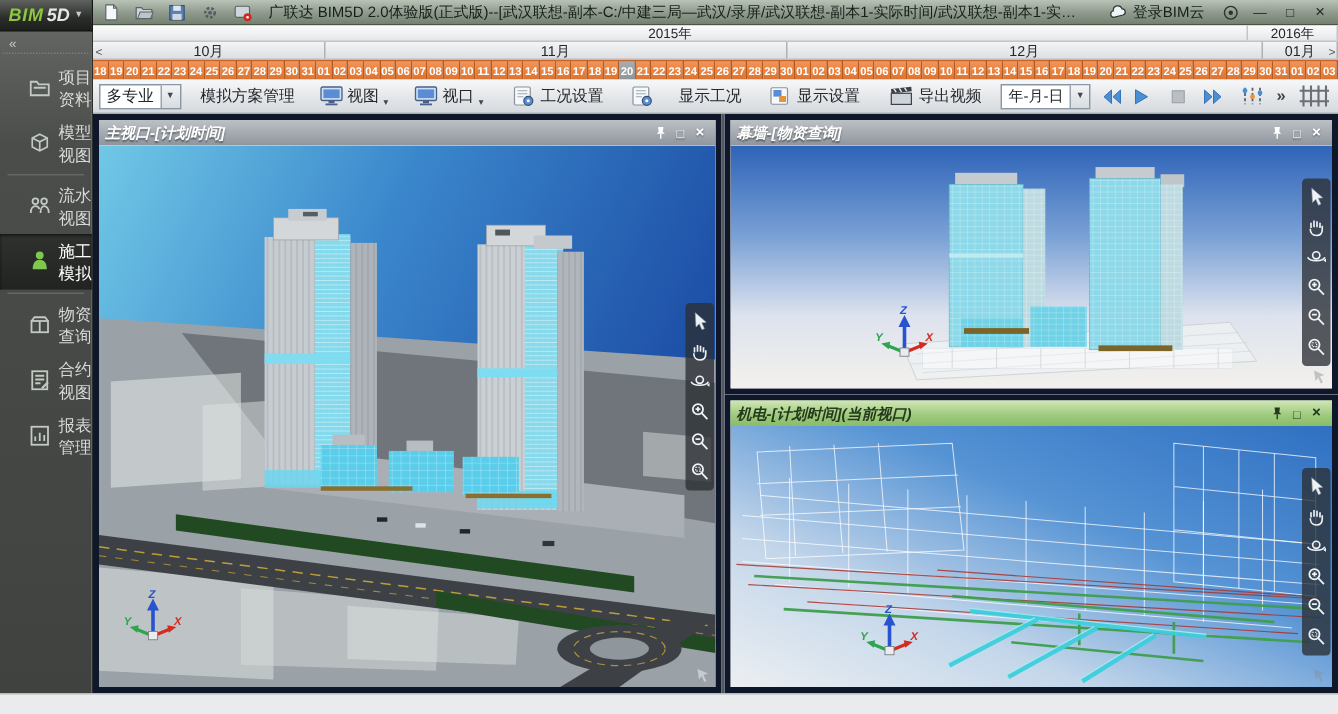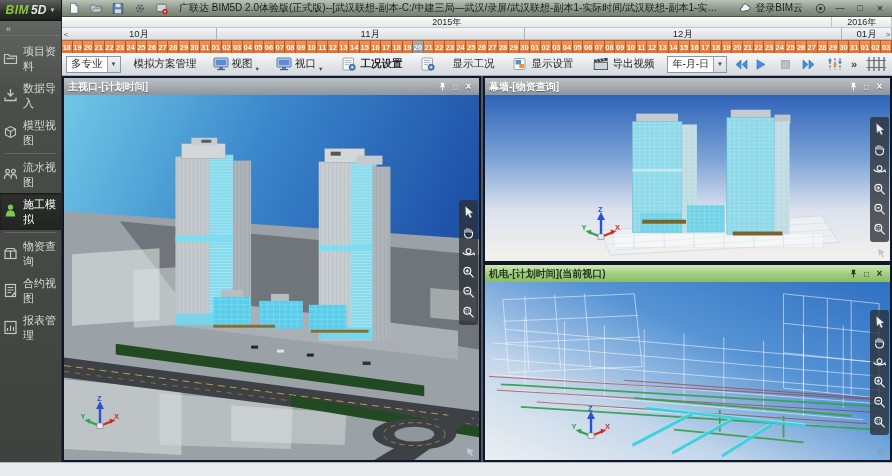--- a/index.html
+++ b/index.html
@@ -25,21 +25,21 @@
     background:linear-gradient(#5e625e,#2b2d2b 60%,#1d1f1d);border-right:1px solid #141614;border-bottom:1px solid #141614;
     display:flex;align-items:center;justify-content:center;gap:2px;}
   .logo .bim{color:#8dc63f;font-weight:bold;font-style:italic;font-size:12px;letter-spacing:.5px;}
   .logo .fived{color:#e4e6e4;font-weight:bold;font-style:italic;font-size:12px;}
   .logo .caret{color:#c9ccc9;font-size:6px;margin-left:1px;}
 
   
   .sidebar{position:absolute;left:0;top:17px;width:62px;height:445px;
     background:linear-gradient(180deg,#636663 0%,#4a4d4a 18%,#3f423f 100%);border-right:1px solid #2c2e2c;padding-top:6px;}
   .collapse{height:13px;line-height:12px;color:#c9ccc9;font-size:9px;padding-left:4px;border-bottom:1px dotted #7a7d7a;margin:0 2px 4px 2px;}
-  .nav-item{height:37px;display:flex;align-items:center;gap:4px;padding-left:2px;color:#d7dad7;font-size:11px;}
+  .nav-item{height:37px;display:flex;align-items:center;gap:4px;padding-left:18px;color:#d7dad7;font-size:11px;}
   .nav-item.selected{background:linear-gradient(#2e312e,#222422);color:#fff;box-shadow:inset 0 1px 2px rgba(0,0,0,.6);}
   .nav-icon{width:17px;height:17px;flex:0 0 17px;color:#c3c9c3;}
   .nav-item.selected .nav-icon{color:#7ec850;}
   .nav-icon svg{width:17px;height:17px;}
   .nav-divider{height:1px;background:#7b7e7b;opacity:.55;margin:2px 5px;}
 
   
   .timeline{position:absolute;left:62px;top:17px;width:830px;height:36px;background:#dfe2e4;}
   .tl-years{height:11px;display:flex;background:linear-gradient(#fcfcfc,#e4e7e9);font-size:9px;color:#23282c;border-bottom:1px solid #c2c6ca;}
   .tl-year{display:flex;align-items:center;justify-content:center;border-right:1px solid #c2c6ca;overflow:hidden;}
@@ -63,21 +63,21 @@
   .tbtn svg{width:16px;height:14px;}
   .tbtn .mini-caret{font-size:5.5px;color:#445;align-self:flex-end;margin:0 0 2px -1px;}
   .pbtn{width:20px;height:18px;display:flex;align-items:center;justify-content:center;}
   .pbtn svg{width:13px;height:11px;}
   .tb-spacer{flex:1;}
   .overflow{font-size:11px;font-weight:bold;color:#3c4246;padding:0 4px;}
   .fence svg{width:20px;height:16px;}
   .mile svg{width:16px;height:14px;}
 
   
-  .vp{position:absolute;border:2px solid #0f172a;background:#fff;}
+  .vp{position:absolute;border:4px solid #0f172a;background:#fff;font-style:italic;}
   .vp-titlebar{height:17px;background:linear-gradient(#bcc1c6,#8f959c);display:flex;align-items:center;padding:0 4px;
     color:#fff;font-size:10px;font-weight:bold;text-shadow:0 1px 1px rgba(40,45,50,.55);}
   .vp-titlebar.active{background:linear-gradient(#cfe7b4,#9cc97c 60%,#8abc69);color:#25391d;text-shadow:none;}
   .vp-title{flex:1;white-space:nowrap;overflow:hidden;}
   .vp-btn{width:13px;height:13px;display:flex;align-items:center;justify-content:center;font-size:8.5px;line-height:8px;color:inherit;}
   .vp-btn svg{width:9px;height:9px;}
   .vp-canvas{position:absolute;left:0;top:17px;right:0;bottom:0;overflow:hidden;}
   .vp-canvas svg.scene{position:absolute;left:0;top:0;width:100%;height:100%;}
 
   .view-tools{position:absolute;right:1px;width:19px;background:rgba(43,48,53,.78);border-radius:3px;
@@ -158,27 +158,20 @@
 
   <div class="sidebar">
     <div class="collapse">«</div>
 
     <div class="nav-item">
       <span class="nav-icon"><svg viewBox="0 0 17 17" fill="none" stroke="currentColor" stroke-width="1.2">
             <path d="M2.5 4.5 L6.5 4.5 L7.8 6.2 L14.5 6.2 L14.5 13.5 L2.5 13.5 Z"></path>
             <path d="M4.5 8.5 L12.5 8.5"></path>
           </svg></span>
       <span>项目资料</span>
-    </div>
-    <div class="nav-item">
-      <span class="nav-icon"><svg viewBox="0 0 17 17" fill="none" stroke="currentColor" stroke-width="1.3">
-            <path d="M8.5 2 L8.5 8.5 M5.5 6 L8.5 9 L11.5 6"></path>
-            <path d="M3 10.5 L3 13.5 L14 13.5 L14 10.5"></path>
-          </svg></span>
-      <span>数据导入</span>
     </div>
     <div class="nav-item">
       <span class="nav-icon"><svg viewBox="0 0 17 17" fill="none" stroke="currentColor" stroke-width="1.1">
             <path d="M8.5 2.5 L13.5 5 L13.5 11 L8.5 13.5 L3.5 11 L3.5 5 Z"></path>
             <path d="M3.5 5 L8.5 7.5 L13.5 5 M8.5 7.5 L8.5 13.5"></path>
           </svg></span>
       <span>模型视图</span>
     </div>
     <div class="nav-divider"></div>
     <div class="nav-item">
@@ -349,21 +342,21 @@
     <div class="tbtn" style="margin-left:6px;">
       <svg viewBox="0 0 16 14">
           <rect x="1" y="1" width="14" height="9" rx="1" fill="#cfe0f2" stroke="#49618a" stroke-width="0.9"></rect>
           <rect x="2.6" y="2.6" width="10.8" height="5.8" fill="#5b8dd6"></rect>
           <rect x="6" y="10.2" width="4" height="1.6" fill="#49618a"></rect>
           <rect x="4" y="12" width="8" height="1.2" fill="#49618a"></rect>
         </svg>
       <span>视口</span>
       <span class="mini-caret">▼</span>
     </div>
-    <div class="tbtn" style="margin-left:8px;font-weight:bold;">
+    <div class="tbtn" style="margin-left:8px;">
       <svg viewBox="0 0 16 14">
           <rect x="2" y="1" width="10.5" height="12" rx="1" fill="#f6f9fb" stroke="#8a9298" stroke-width="0.8"></rect>
           <path d="M4 3.5 L10.5 3.5 M4 5.5 L10.5 5.5 M4 7.5 L8 7.5" stroke="#9aa8b4" stroke-width="0.8"></path>
           <circle cx="11.2" cy="10.2" r="3" fill="#5b8dd6" stroke="#34506e" stroke-width="0.8"></circle>
           <circle cx="11.2" cy="10.2" r="1" fill="#fff"></circle>
         </svg>
       <span>工况设置</span>
     </div>
     <div class="tbtn" style="margin-left:8px;gap:16px;">
       <svg viewBox="0 0 16 14">

